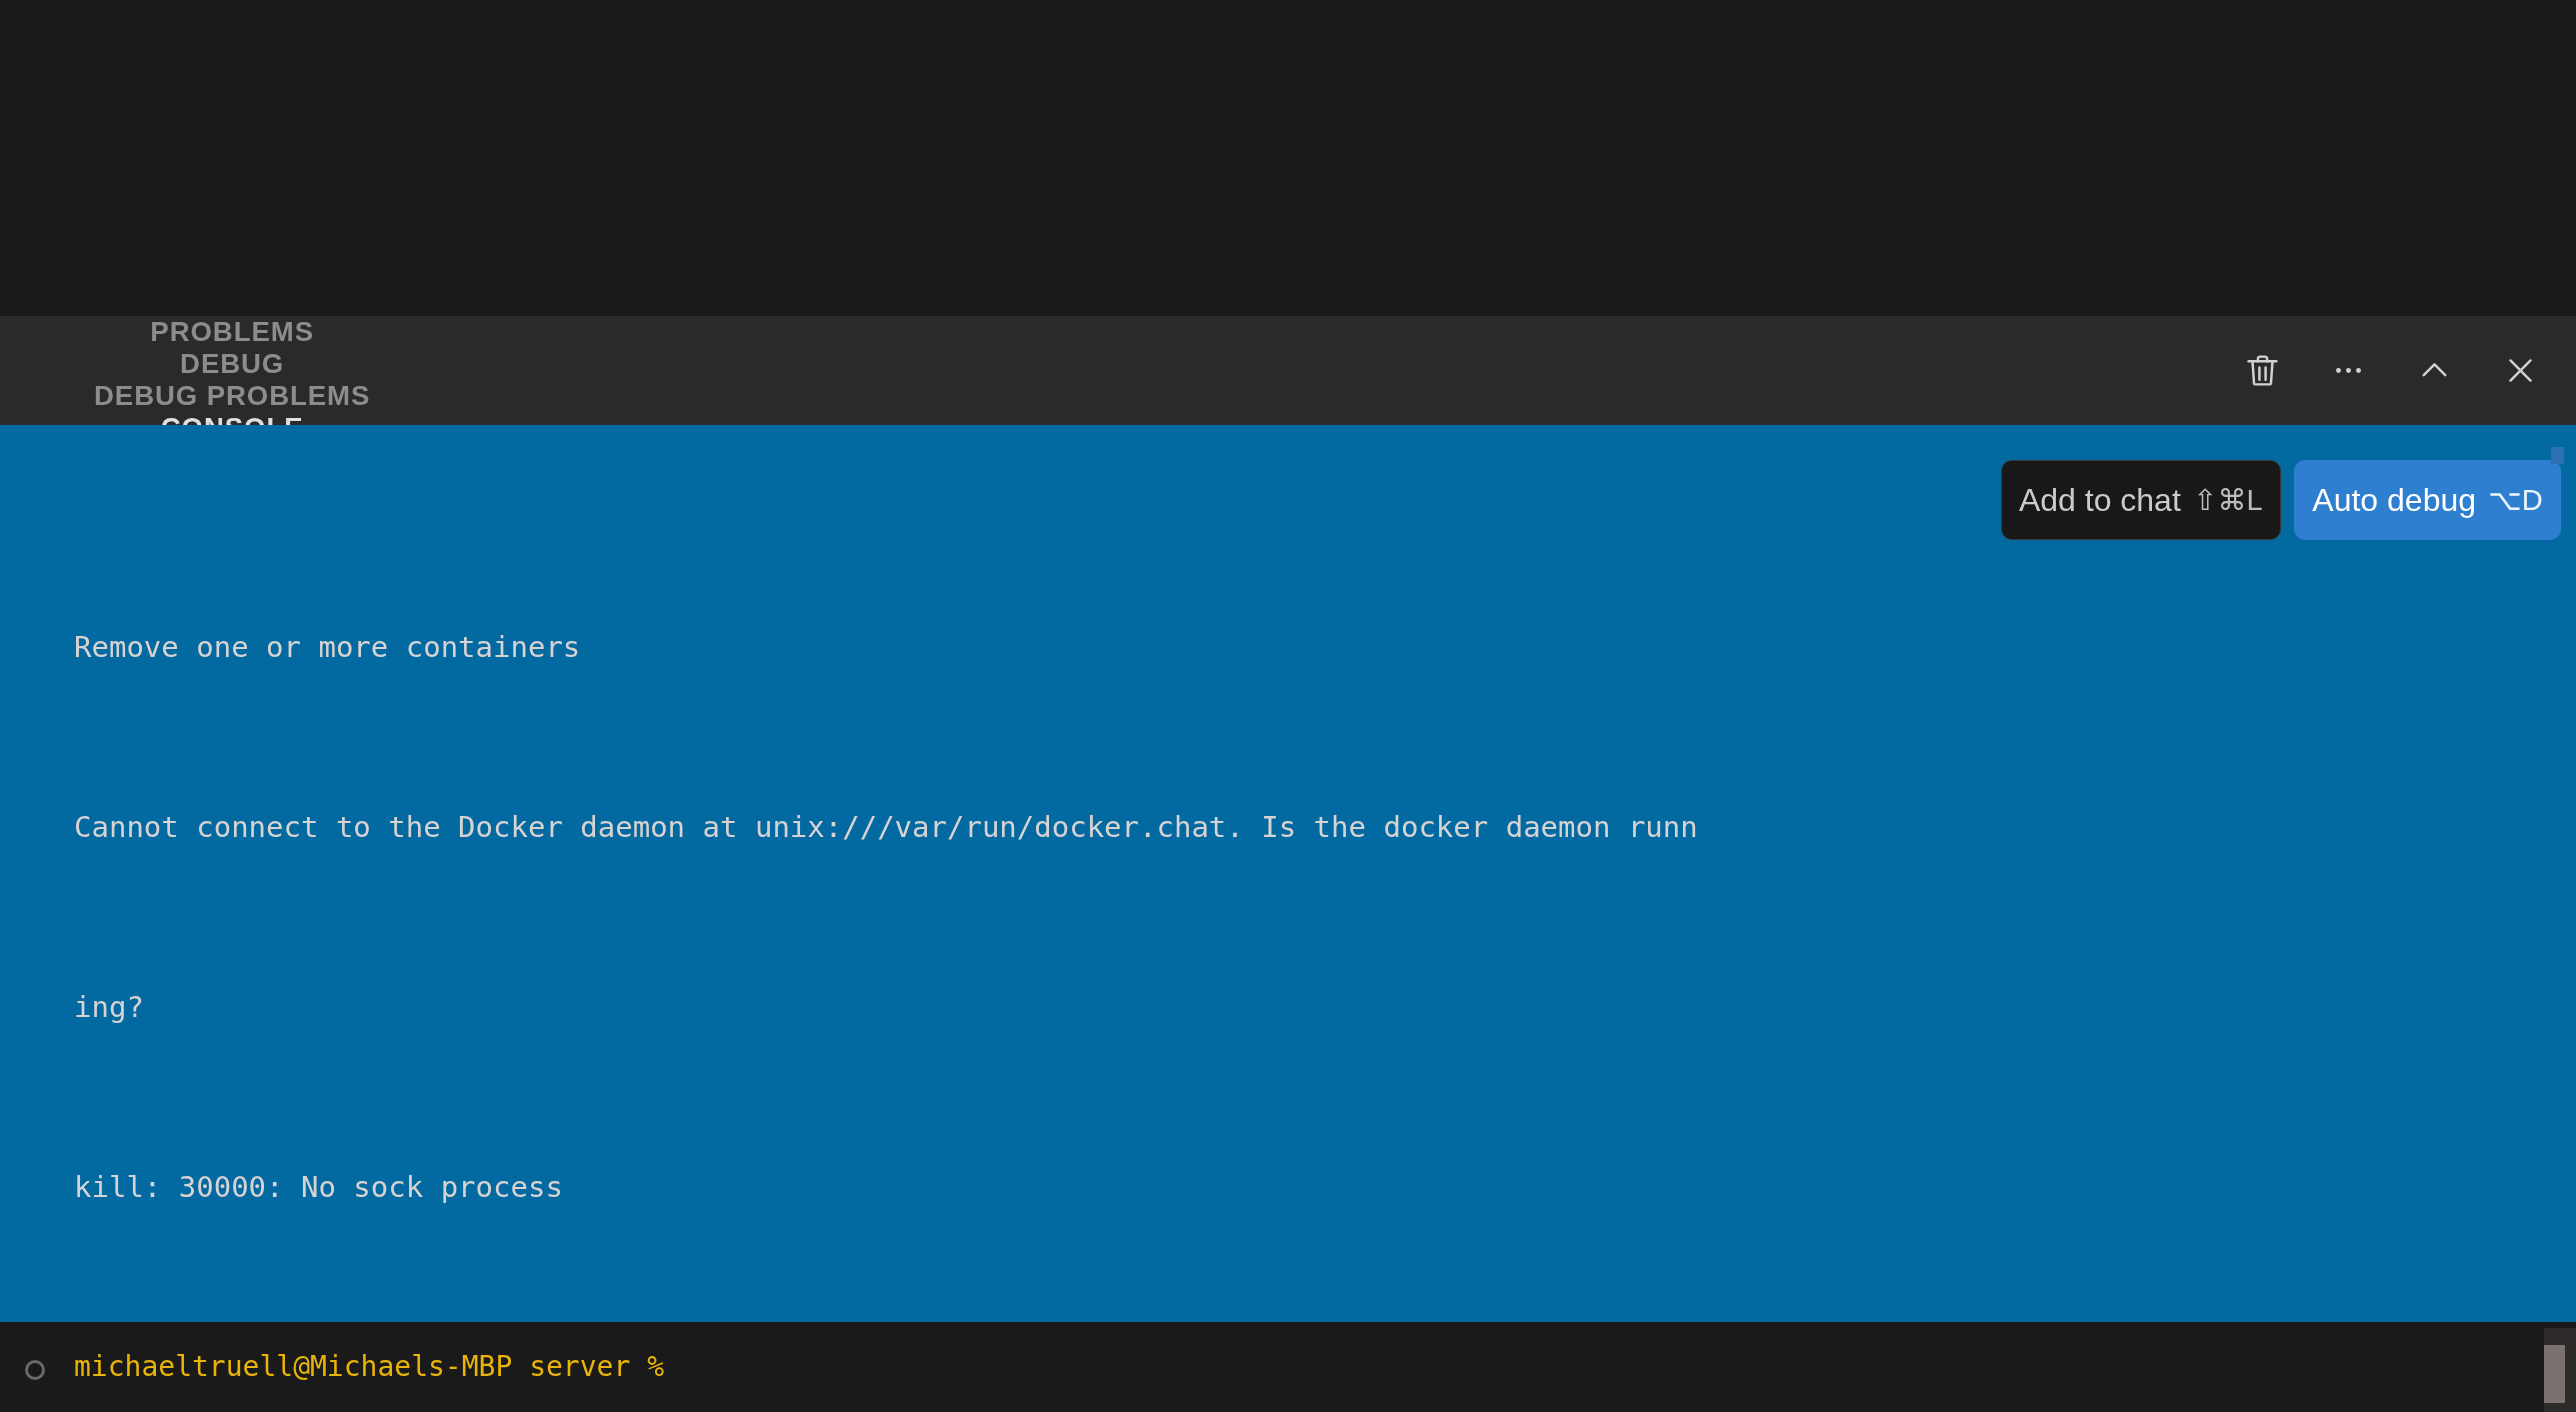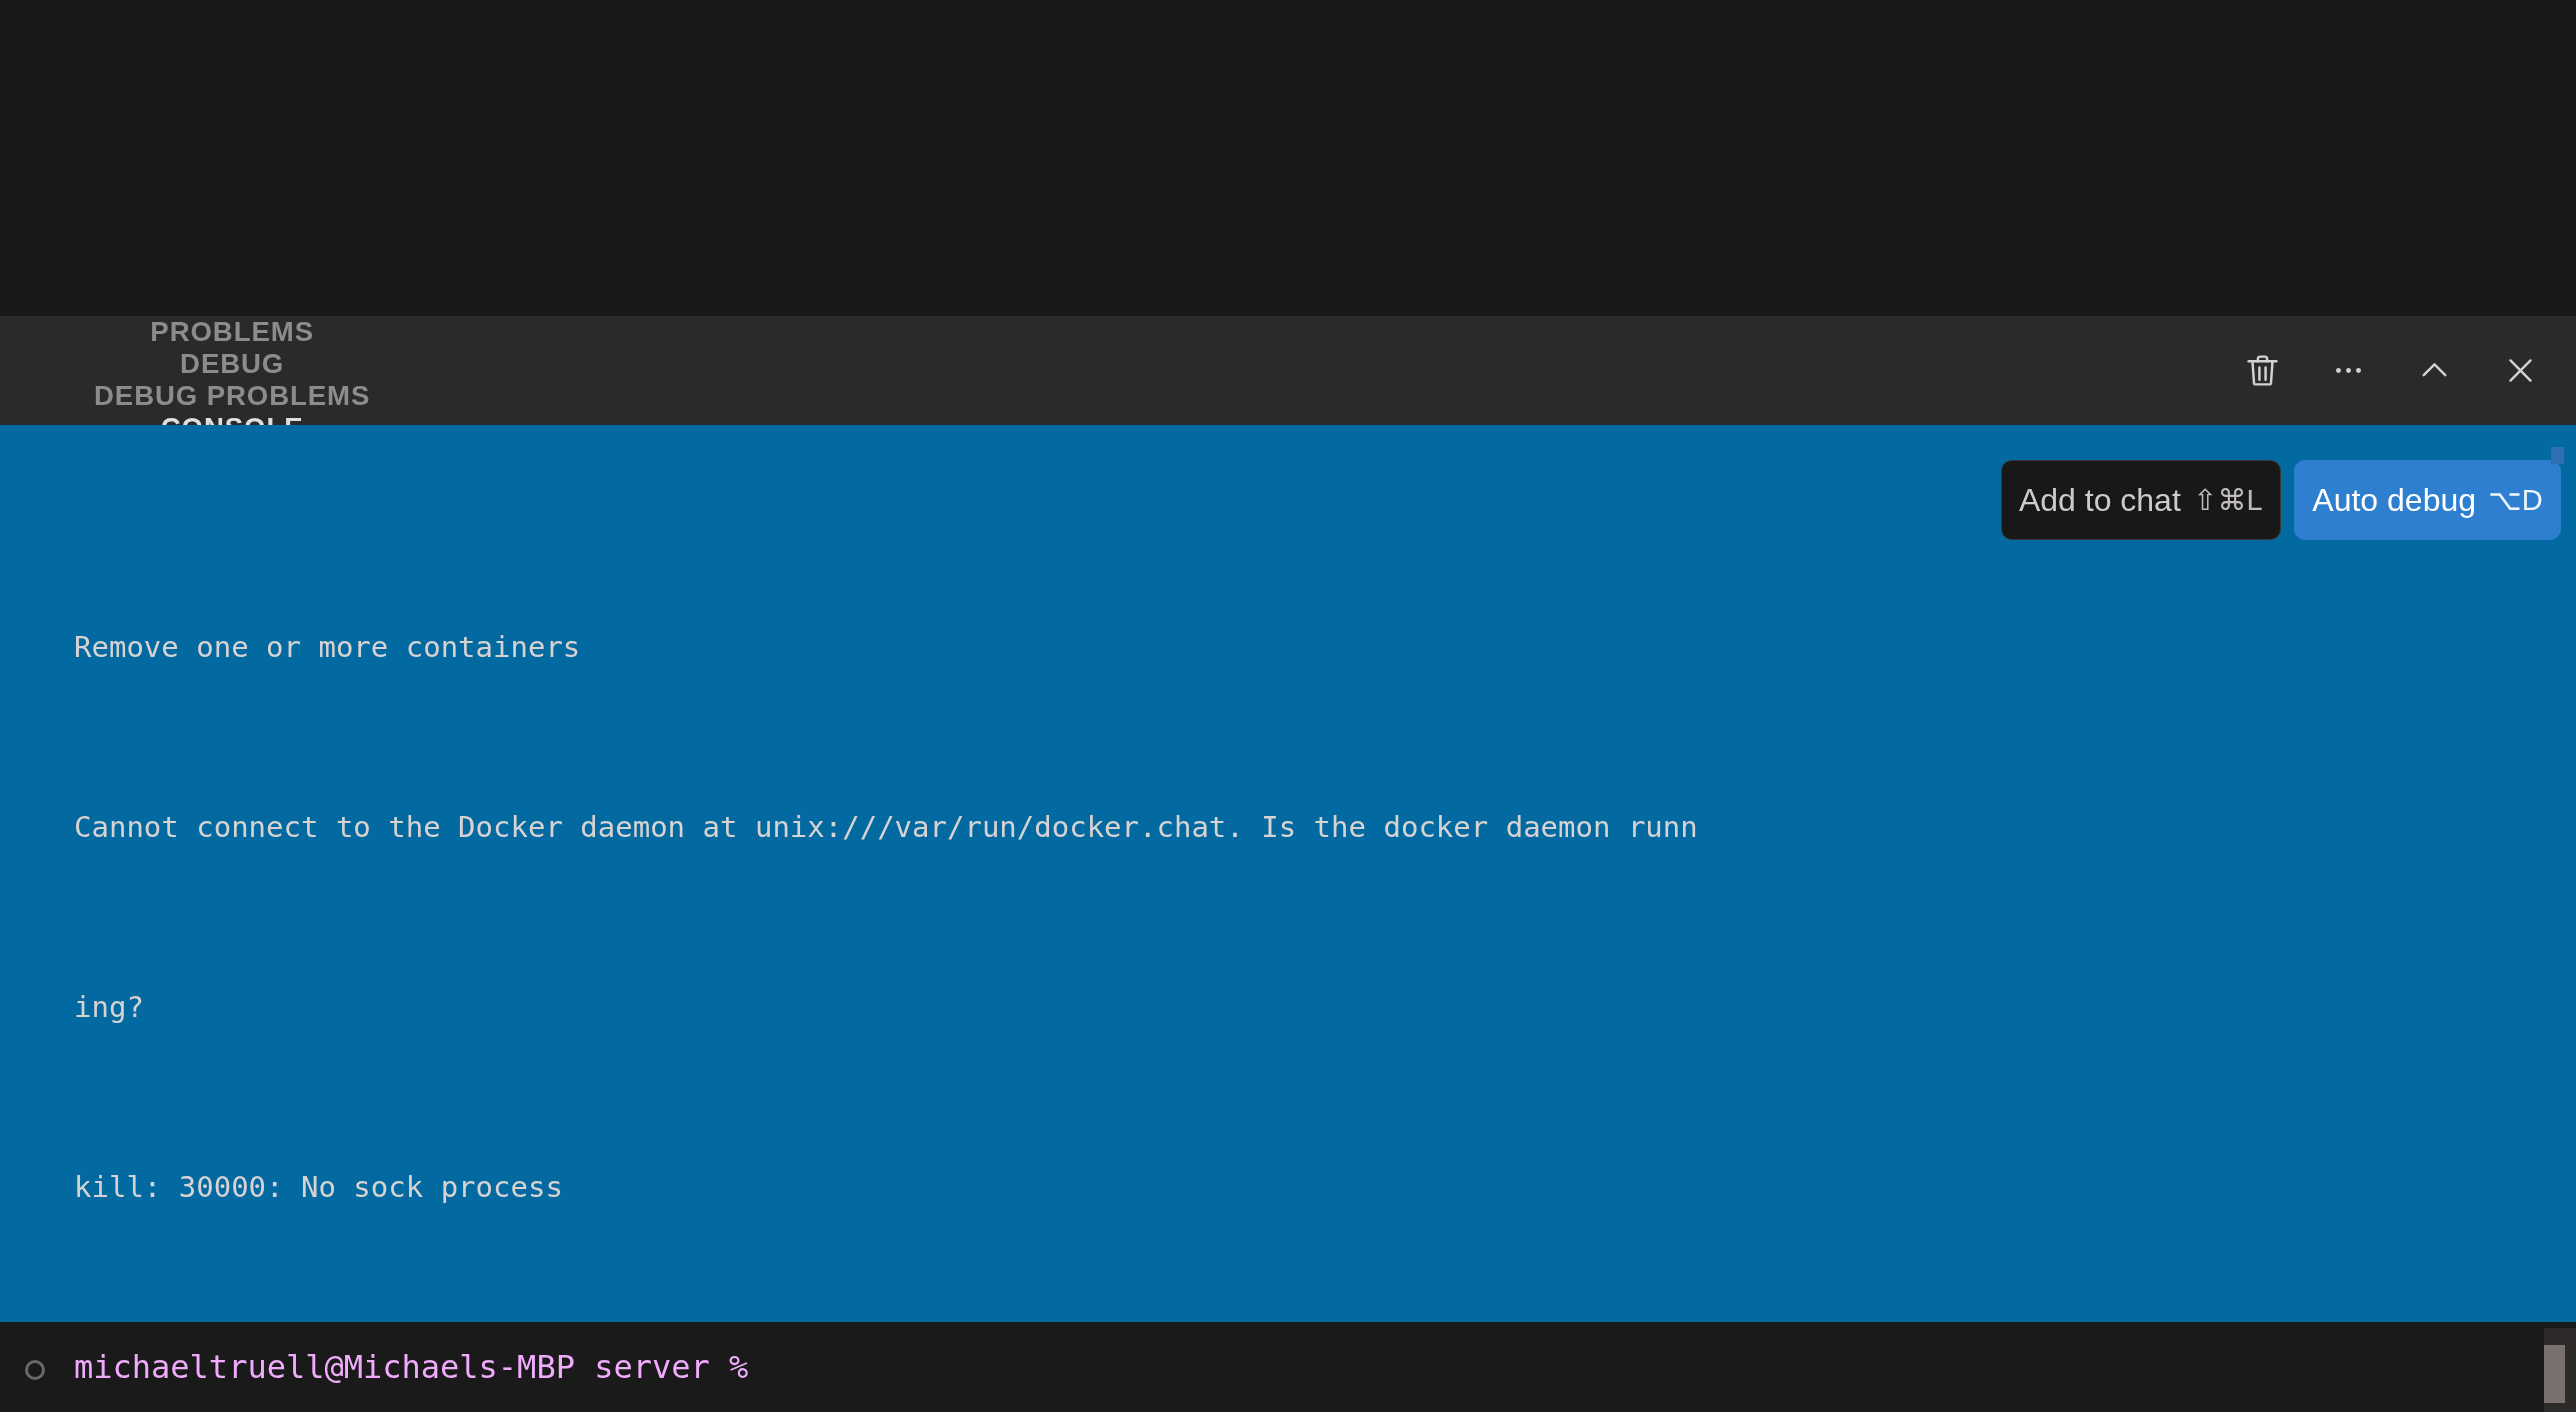--- a/index.html
+++ b/index.html
@@ -154,23 +154,23 @@
     height: 20px;
     border: 3.1px solid #6d6767;
     border-radius: 50%;
     box-sizing: border-box;
   }
   #prompt-text {
     position: absolute;
     left: 74px;
     top: 25px;
     font-family: "DejaVu Sans Mono", "Liberation Mono", monospace;
-    font-size: 32px;
+    font-size: 28px;
     line-height: 40px;
-    color: #f0abfc;
+    color: #eab308;
     white-space: pre;
   }
 
   
   #float-actions {
     position: absolute;
     right: 15.3px;
     top: 460px;
     display: flex;
     align-items: stretch;

